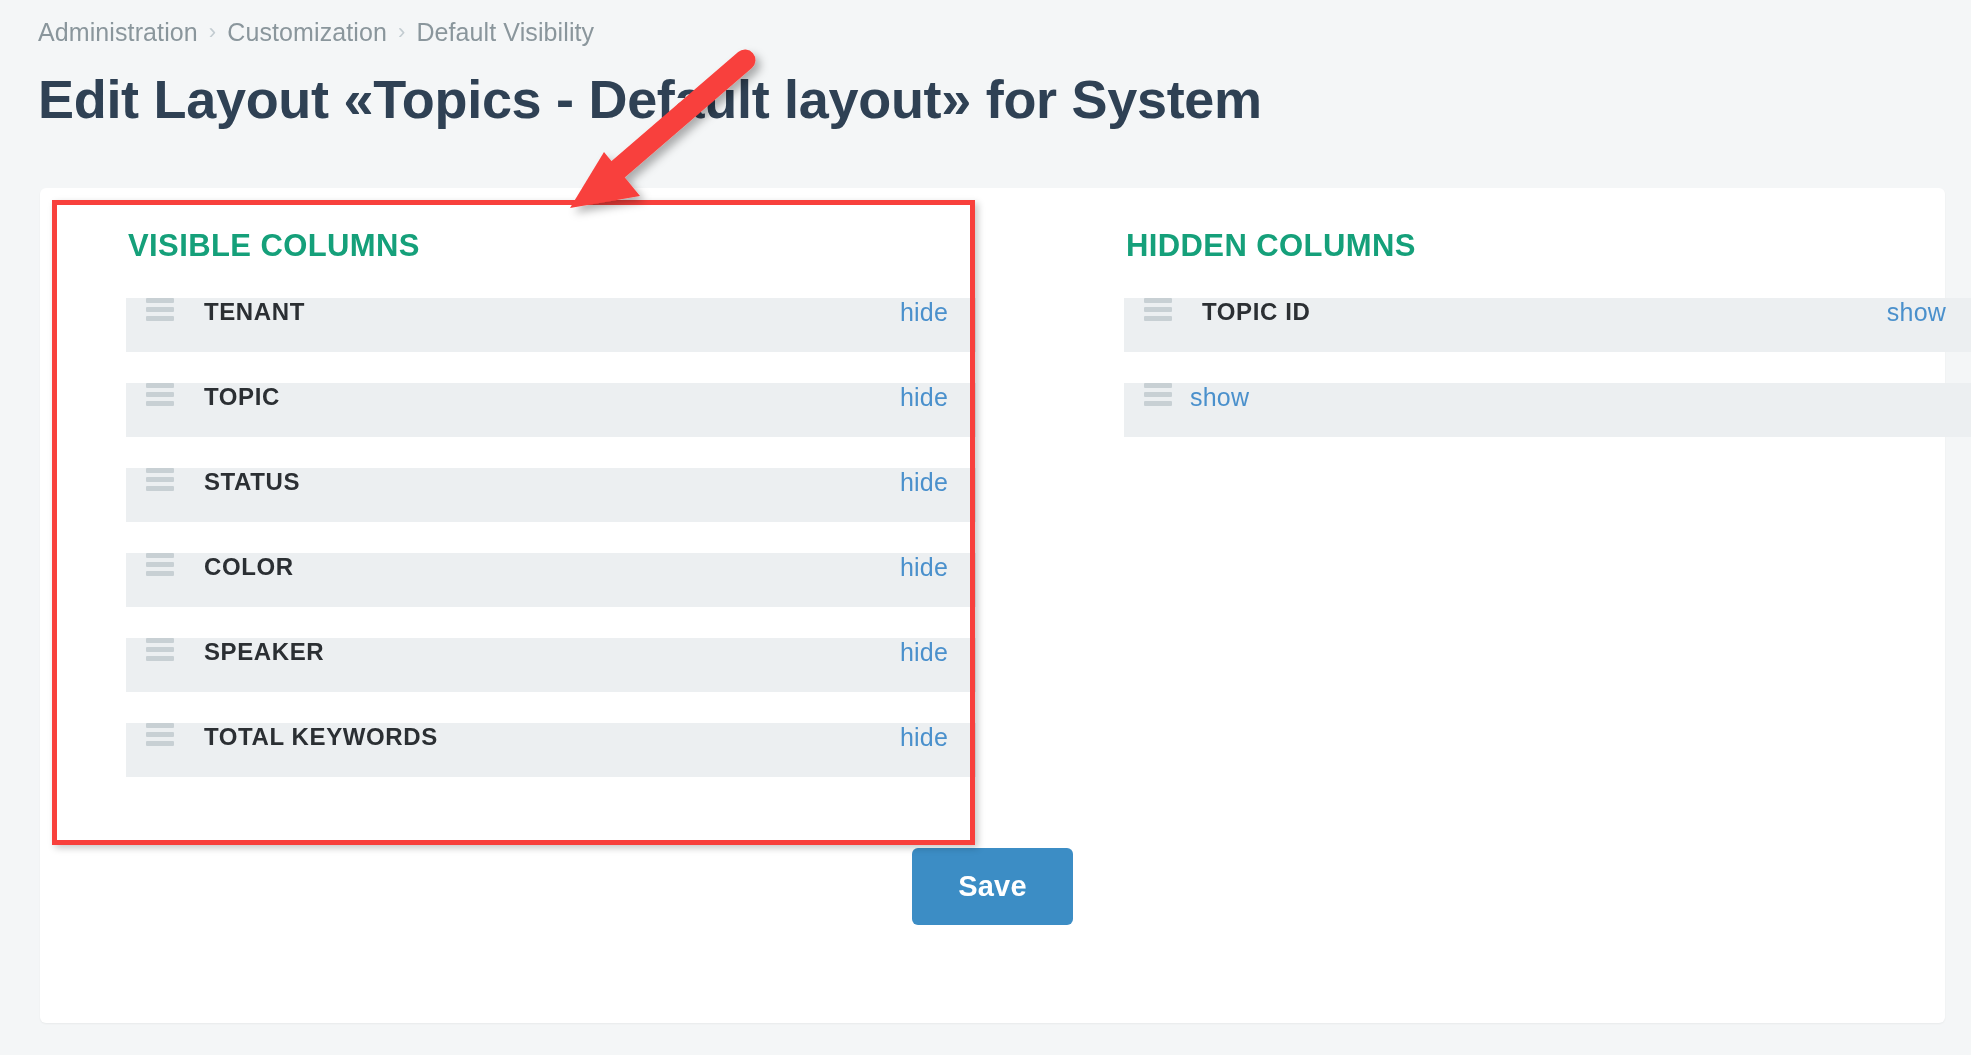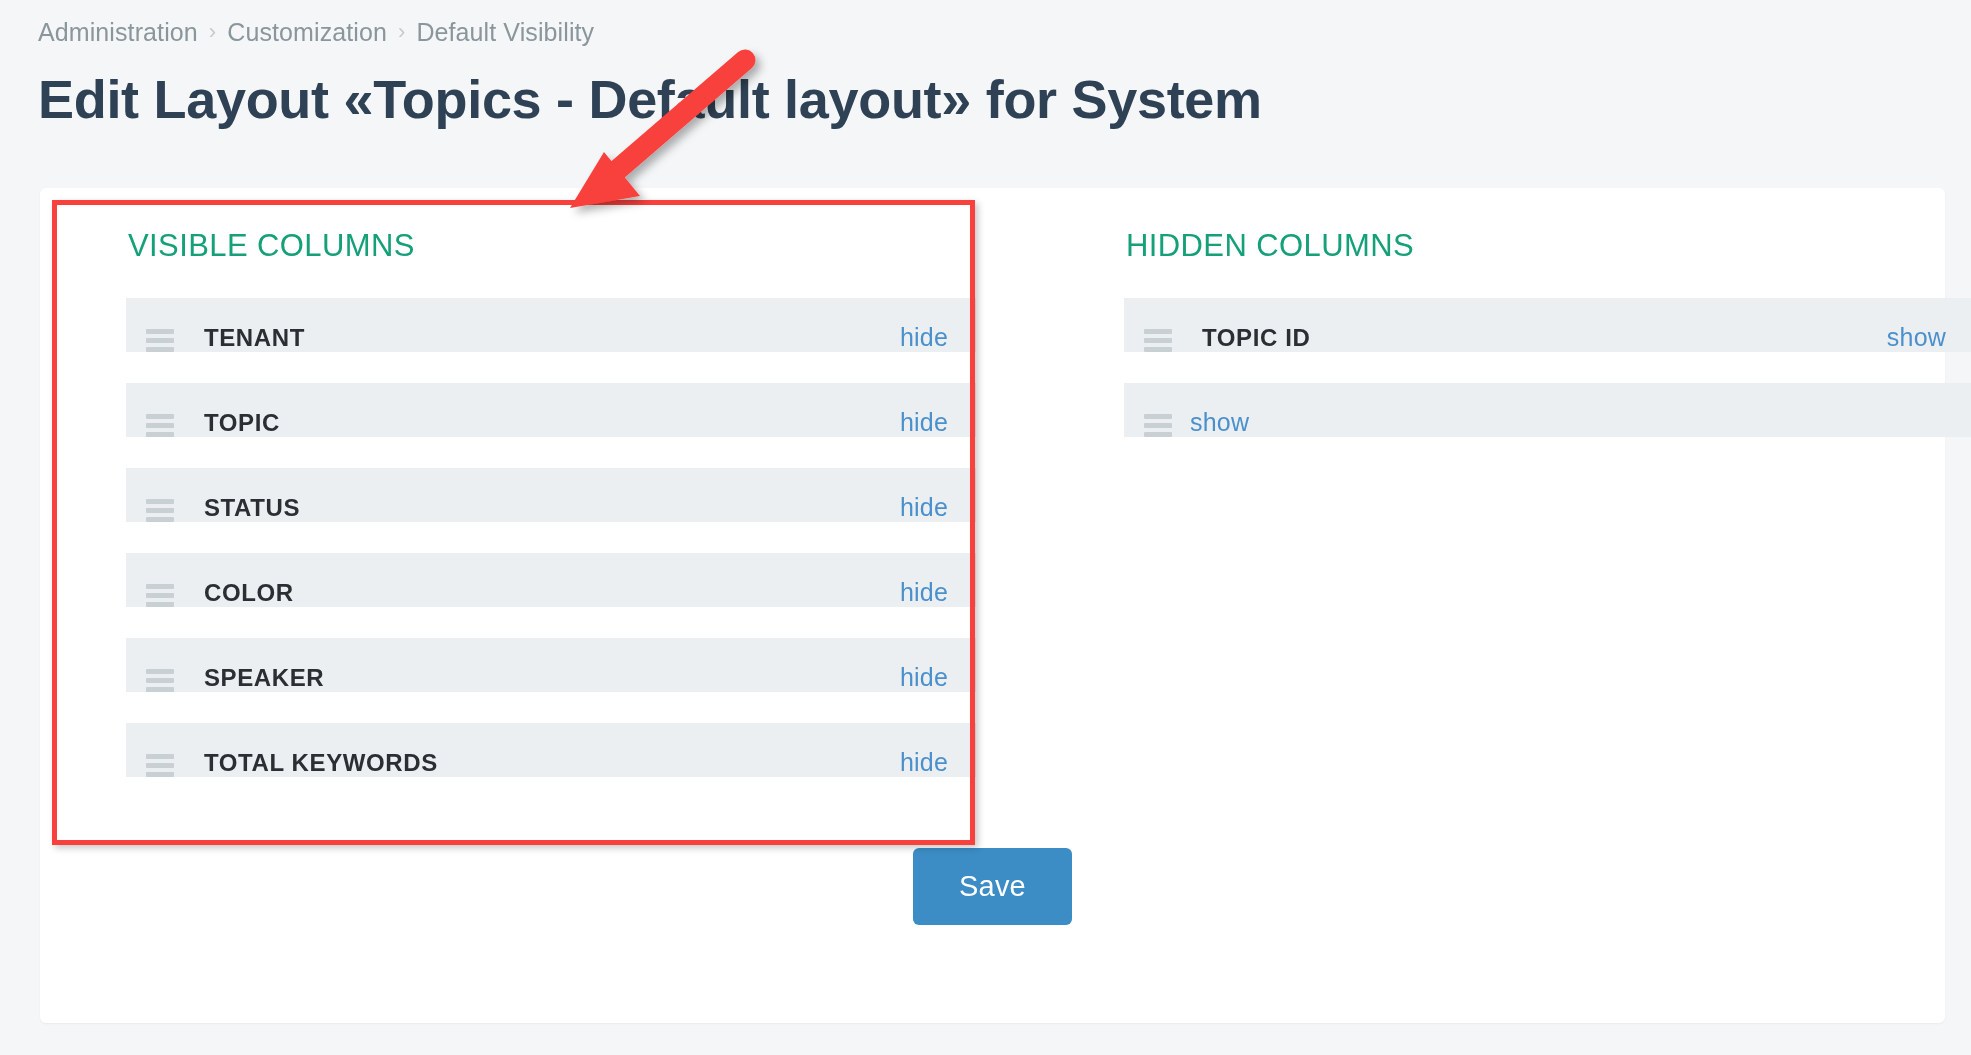--- a/index.html
+++ b/index.html
@@ -38,32 +38,32 @@
     box-shadow:0 1px 2px rgba(0,0,0,0.05);
   }
 
   
   .panels { position:absolute; left:0; top:0; width:100%; }
   .panel { position:absolute; top:0; }
   .panel-visible { left:48px;  width:912px; }
   .panel-hidden  { left:1044px; width:912px; }
 
   .panel-heading {
-    font-size:31px; font-weight:400; color:#15a07a;
+    font-size:31px; font-weight:700; color:#15a07a;
     letter-spacing:0.4px; padding:40px 40px 0 40px;
   }
   .panel-hidden .panel-heading { padding-left:42px; }
 
   .col-list { margin-top:34px; }
 
   .col-row {
     position:relative;
     height:54px;
     background:#eceff1;
-    display:flex; align-items:flex-end;
+    display:flex; align-items:flex-start;
     margin-bottom:31px;
   }
   .panel-visible .col-row { margin-left:38px; margin-right:24px; }
   .panel-hidden  .col-row { margin-left:40px; margin-right:22px; }
 
   .drag-handle {
     width:46px; margin-left:20px;
     display:flex; flex-direction:column; gap:4px; align-items:flex-start;
     cursor:move; flex:0 0 auto;
   }
@@ -83,21 +83,21 @@
     margin-right:28px; cursor:pointer; flex:0 0 auto;
   }
 
   
   .save-wrap {
     position:absolute; left:0; top:660px; width:1905px;
     display:flex; justify-content:center;
   }
   .save-btn {
     background:#3c8dc5; color:#ffffff;
-    font-size:29px; font-weight:400;
+    font-size:29px; font-weight:700;
     border:none; border-radius:6px;
     padding:22px 46px; cursor:pointer;
     font-family:"Liberation Sans", sans-serif;
     letter-spacing:0.2px;
   }
 
   
   .highlight-box {
     position:absolute; left:52px; top:200px;
     width:923px; height:645px;

